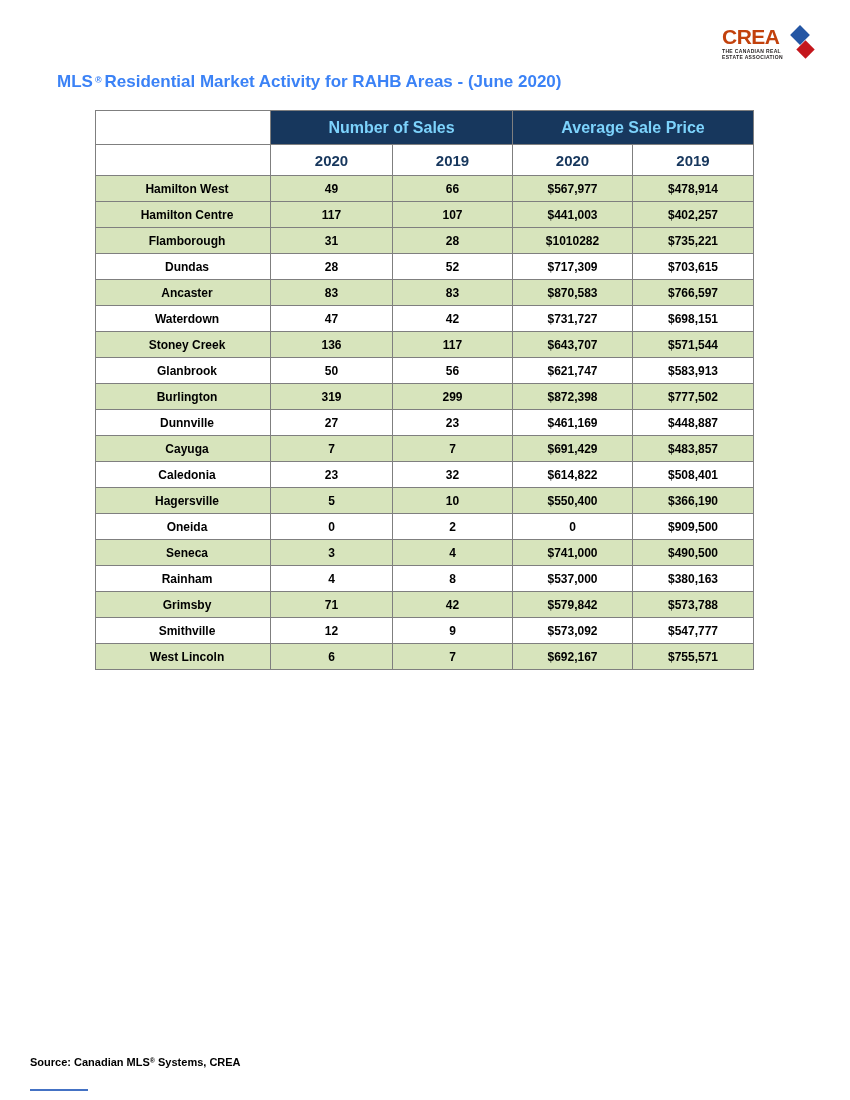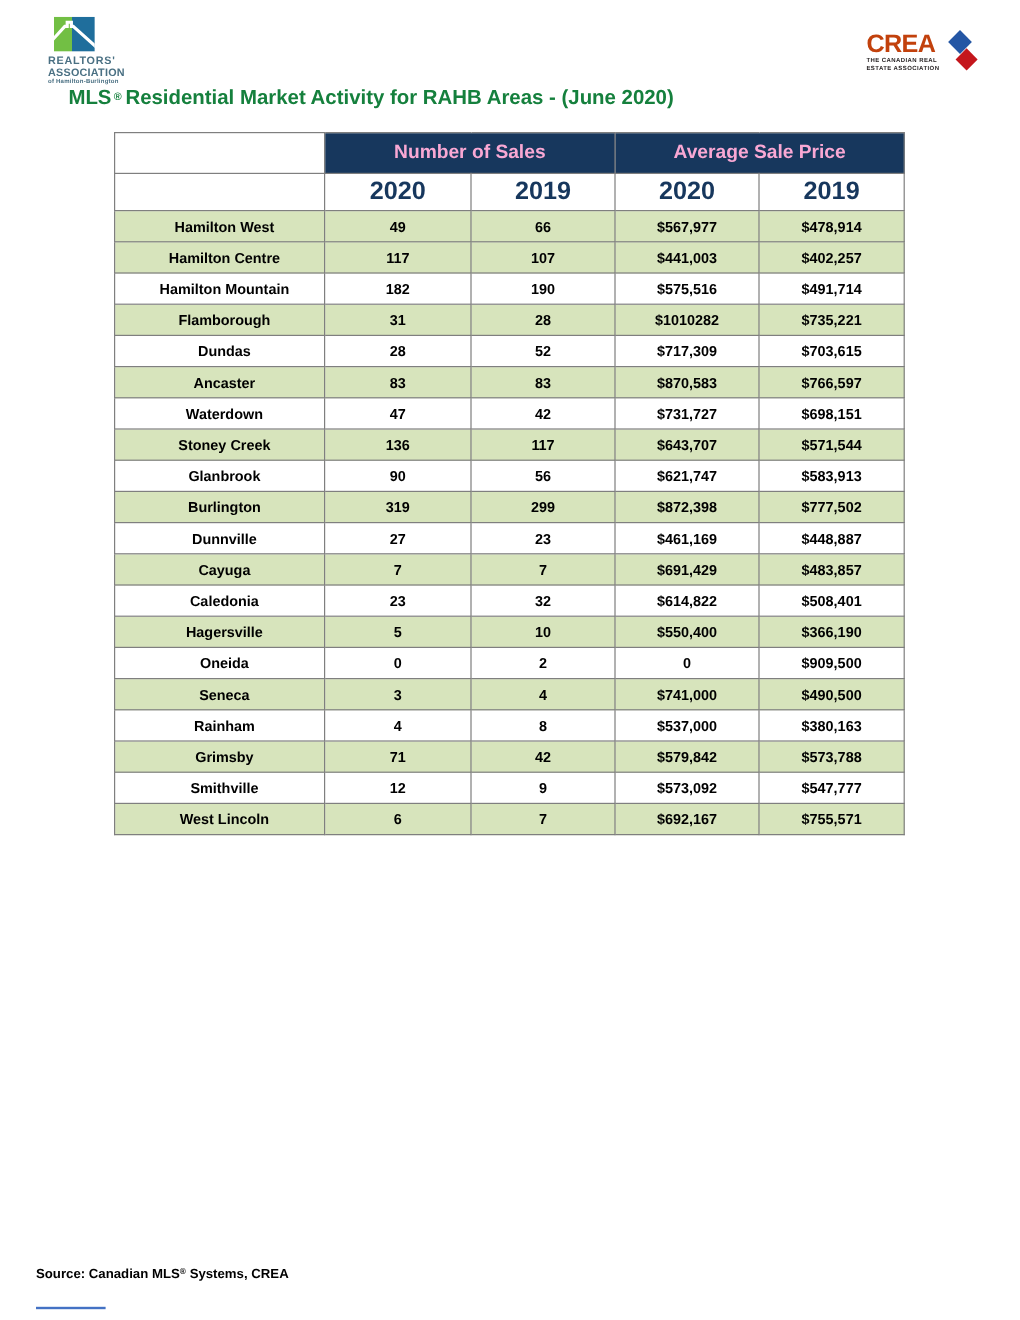--- a/index.html
+++ b/index.html
@@ -18,60 +18,50 @@
   
   .crea { position:absolute; left:722px; top:26px; width:100px; height:44px; }
   .crea-name { font-size:21px; font-weight:bold; letter-spacing:-0.5px; color:#c2410c; line-height:21px; }
   .crea-tag { font-size:5px; font-weight:bold; color:#231F20; letter-spacing:0.35px; line-height:6px; margin-top:1px; }
   .crea-diamonds { position:absolute; left:63px; top:0; width:36px; height:40px; }
   .diamond { position:absolute; display:block; }
   .diamond.blue { width:14px; height:14px; background:#2456A4; transform:rotate(45deg); left:8px; top:2px; }
   .diamond.red  { width:13px; height:13px; background:#C4161C; transform:rotate(45deg); left:14px; top:17px; }
 
   
-  .title { position:absolute; left:57px; top:72px; font-size:17px; font-weight:bold; color:#15803d; }
+  .title { position:absolute; left:57px; top:72px; font-size:17px; font-weight:bold; color:#3b82f6; }
   .title sup { font-size:9px; vertical-align:4px; margin:0 3px 0 2px; }
 
   
   table.market { position:absolute; left:95px; top:110px; width:658px; border-collapse:collapse; table-layout:fixed; }
   table.market th, table.market td { border:1px solid #7F7F7F; padding:0; }
   th.corner { background:#fff; }
   th.navy {
-    background:#17375D; color:#f9a8d4; font-size:16px; font-weight:bold;
+    background:#17375D; color:#7dd3fc; font-size:16px; font-weight:bold;
     border-left:3px solid #ffffff; border-right:1px solid #ffffff;
     border-top:1px solid #7F7F7F; border-bottom:3px solid #ffffff;
     height:33px; text-align:center;
   }
-  tr.year-row th { background:#ffffff; color:#17375D; font-size:21px; font-weight:bold; height:30px; text-align:center;margin-left:24px; }
+  tr.year-row th { background:#ffffff; color:#17375D; font-size:15px; font-weight:bold; height:30px; text-align:center;margin-left:24px; }
   tr.data-row { height:26px; }
   tr.data-row td { font-size:12px; font-weight:bold; color:#000; text-align:center; }
   tr.data-row td.name { text-align:center; padding-left:8px; }
   tr.row-green td { background:#D7E4BC; }
   tr.row-white td { background:#ffffff; }
 
   
   .source { position:absolute; left:30px; top:1056px; font-size:11px; font-weight:bold; color:#000; }
   .source sup { font-size:7px; vertical-align:3px; }
   .footer-line { position:absolute; left:30px; top:1089px; width:58px; height:2px; background:#4472C4; }
 </style>
 </head>
 <body>
 
 <div class="page">
 
-  <div class="rahb">
-    <svg class="rahb-icon" width="34" height="29" viewBox="0 0 34 29">
-      <rect x="0" y="0" width="15" height="29" fill="#72BF44"></rect>
-      <rect x="15" y="0" width="19" height="29" fill="#1F6E9C"></rect>
-      <path d="M-1,19 L9,8 L11,8 L11,4.5 L14.5,4.5 L14.5,8 L16,8 L35,25" stroke="#ffffff" stroke-width="2.6" fill="none"></path>
-    </svg>
-    <div class="rahb-line1">REALTORS'</div>
-    <div class="rahb-line2">ASSOCIATION</div>
-    <div class="rahb-line3">of Hamilton-Burlington</div>
-  </div>
 
   <div class="crea">
     <div class="crea-name">CREA</div>
     <div class="crea-tag">
       <div>THE CANADIAN REAL</div>
       <div>ESTATE ASSOCIATION</div>
     </div>
     <div class="crea-diamonds">
       <span class="diamond blue"></span>
       <span class="diamond red"></span>
@@ -110,27 +100,20 @@
           <td>$567,977</td>
           <td>$478,914</td>
         </tr>
         <tr class="data-row row-green">
           <td class="name">Hamilton Centre</td>
           <td>117</td>
           <td>107</td>
           <td>$441,003</td>
           <td>$402,257</td>
         </tr>
-        <tr class="data-row row-white">
-          <td class="name">Hamilton Mountain</td>
-          <td>182</td>
-          <td>190</td>
-          <td>$575,516</td>
-          <td>$491,714</td>
-        </tr>
         <tr class="data-row row-green">
           <td class="name">Flamborough</td>
           <td>31</td>
           <td>28</td>
           <td>$1010282</td>
           <td>$735,221</td>
         </tr>
         <tr class="data-row row-white">
           <td class="name">Dundas</td>
           <td>28</td>
@@ -154,21 +137,21 @@
         </tr>
         <tr class="data-row row-green">
           <td class="name">Stoney Creek</td>
           <td>136</td>
           <td>117</td>
           <td>$643,707</td>
           <td>$571,544</td>
         </tr>
         <tr class="data-row row-white">
           <td class="name">Glanbrook</td>
-          <td>90</td>
+          <td>50</td>
           <td>56</td>
           <td>$621,747</td>
           <td>$583,913</td>
         </tr>
         <tr class="data-row row-green">
           <td class="name">Burlington</td>
           <td>319</td>
           <td>299</td>
           <td>$872,398</td>
           <td>$777,502</td>

